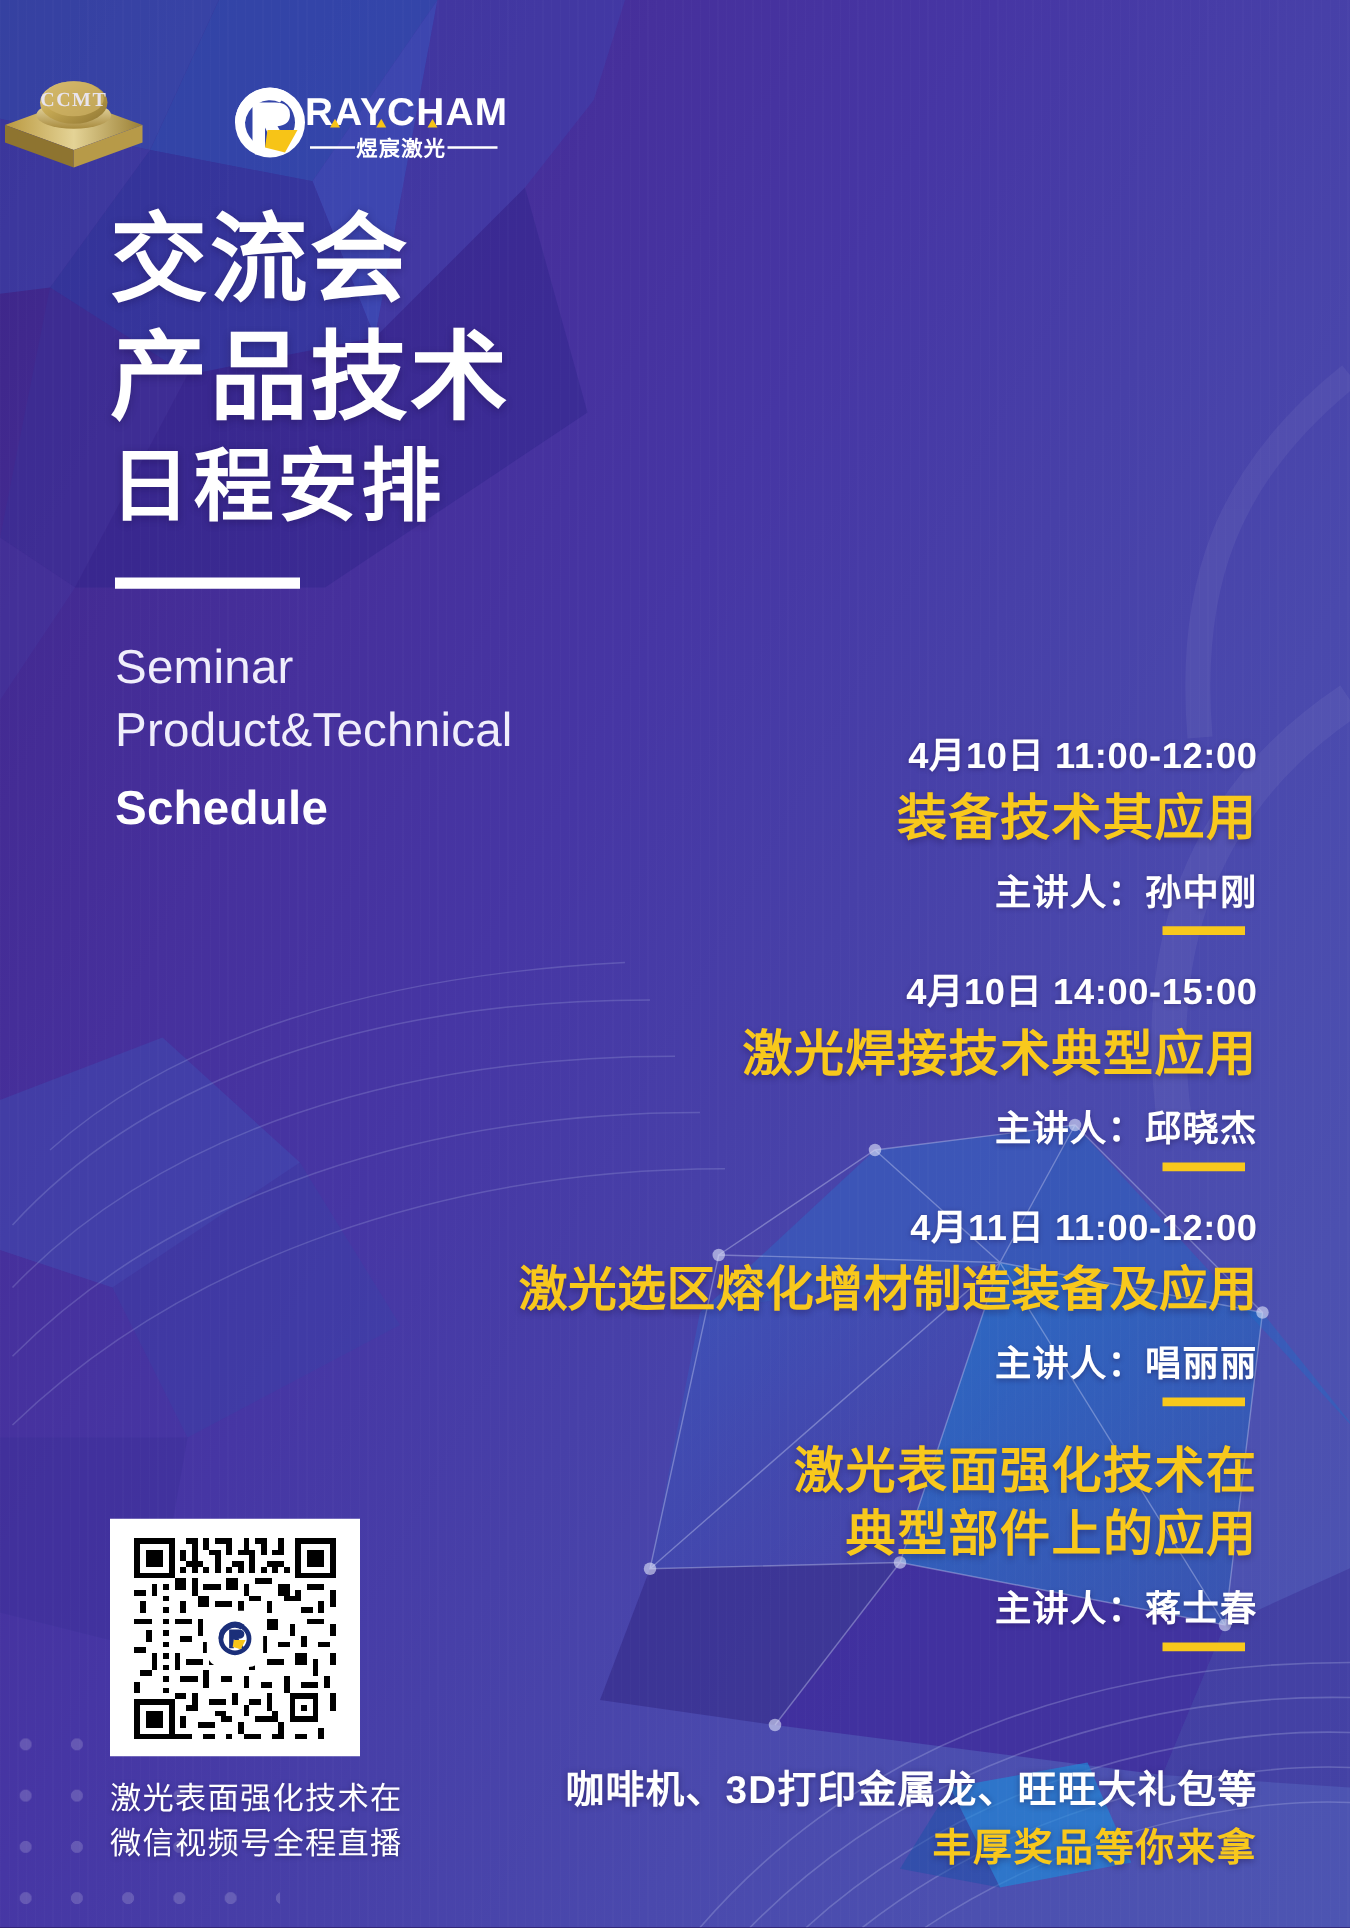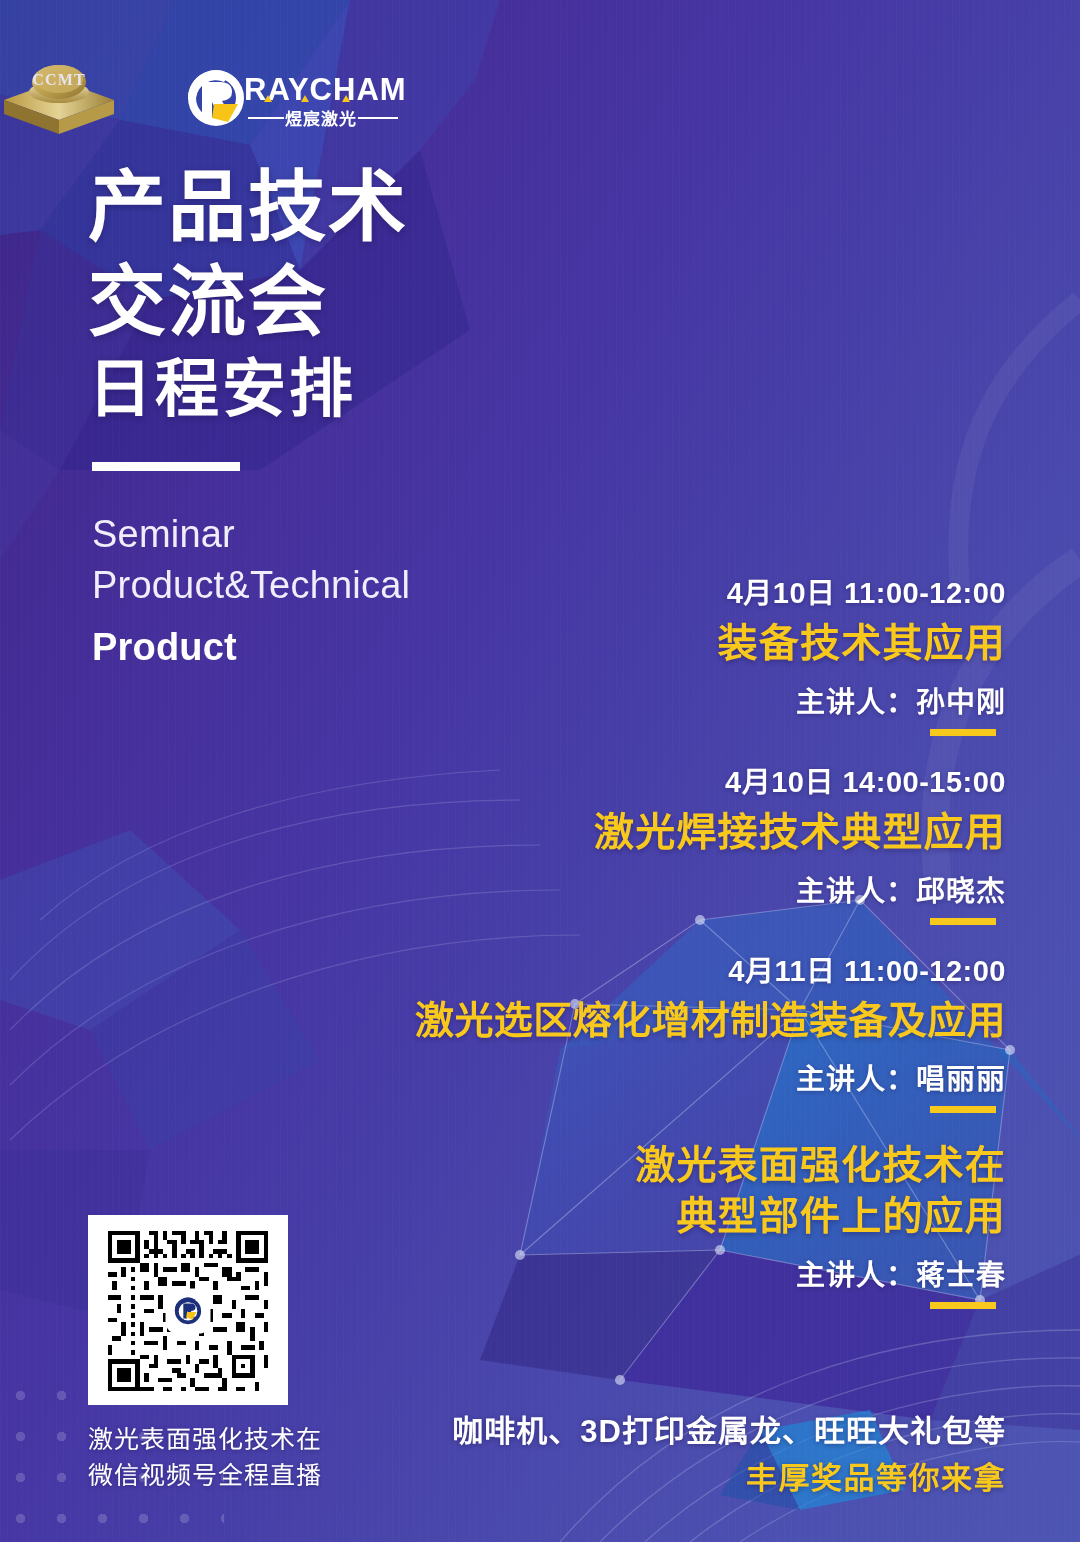--- a/index.html
+++ b/index.html
@@ -99,21 +99,21 @@
     display:flex; align-items:center; justify-content:center;
   }
   .qr-caption {
     margin-top:17px; color:#ffffff;
     font-size:25px; line-height:1.42; letter-spacing:1px;
     text-shadow:0 1px 4px rgba(20,10,60,.4);
   }
 
   
   .schedule {
-    position:absolute; right:74px; top:574px; width:540px;
+    position:absolute; right:74px; top:586px; width:540px;
     text-align:right;
   }
   .sess { margin-bottom:27px; }
   .sess-time {
     color:#ffffff; font-size:29px; font-weight:bold;
     letter-spacing:.5px; line-height:1.34;
     text-shadow:0 1px 4px rgba(20,10,60,.35);
   }
   .sess-title {
     color:#f8c81c; font-size:40px; font-weight:bold;
@@ -295,29 +295,29 @@
       <polygon points="170,34 178,34 174,27" fill="#f7c417"></polygon>
 
       <line x1="76" y1="50" x2="112" y2="50" stroke="#ffffff" stroke-width="2"></line>
       <line x1="186" y1="50" x2="226" y2="50" stroke="#ffffff" stroke-width="2"></line>
       <text x="149" y="57" text-anchor="middle" font-family="'DejaVu Sans',sans-serif" font-size="17" font-weight="bold" fill="#ffffff" letter-spacing="1">煜宸激光</text>
     </svg>
   </div>
 
   <div class="left-col">
     <div class="headline">
+      <div>交流会</div>
       <div>产品技术</div>
-      <div>交流会</div>
       <div class="l3">日程安排</div>
     </div>
     <div class="rule"></div>
     <div class="en-block">
       <div class="en-1">Seminar</div>
       <div class="en-1">Product&amp;Technical</div>
-      <div class="en-2">Product</div>
+      <div class="en-2">Schedule</div>
     </div>
   </div>
 
   <div class="qr-block">
     <div class="qr-frame">
       <div class="qr-canvas">
         <svg class="qr-svg" viewBox="0 0 37 37" shape-rendering="crispEdges">
           <rect width="37" height="37" fill="#ffffff"></rect>
           <g fill="#000000">
 

